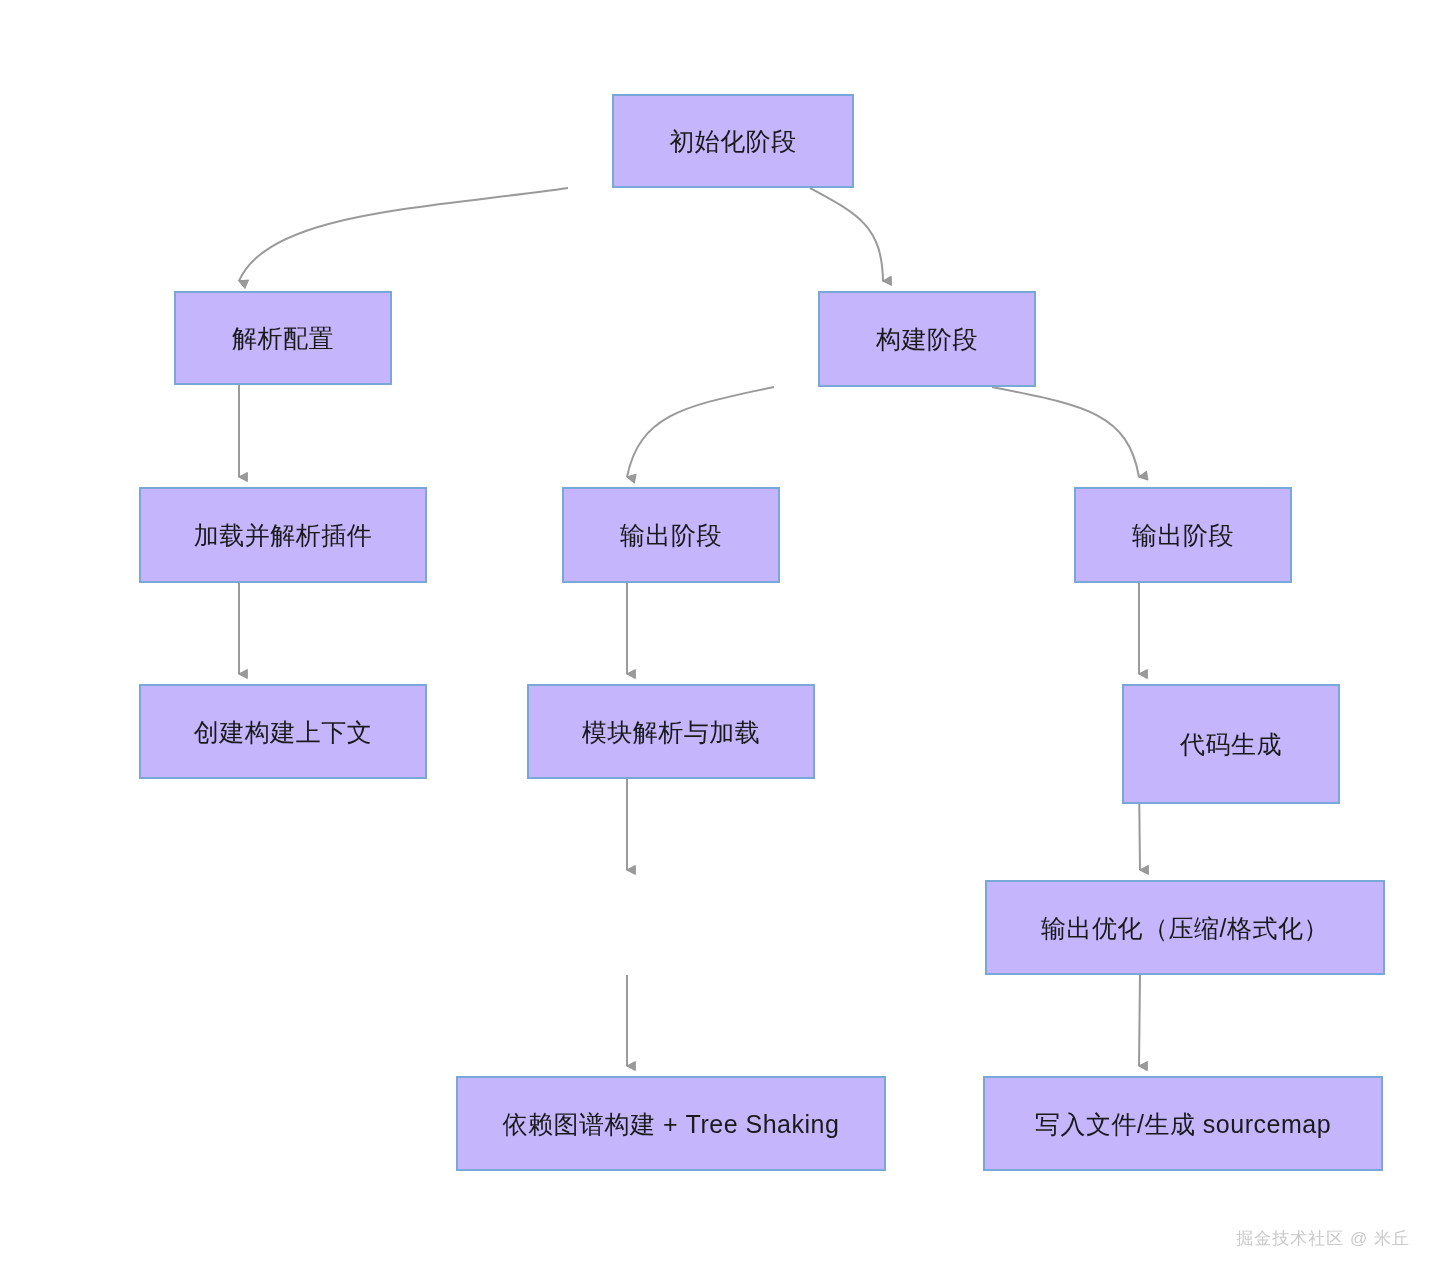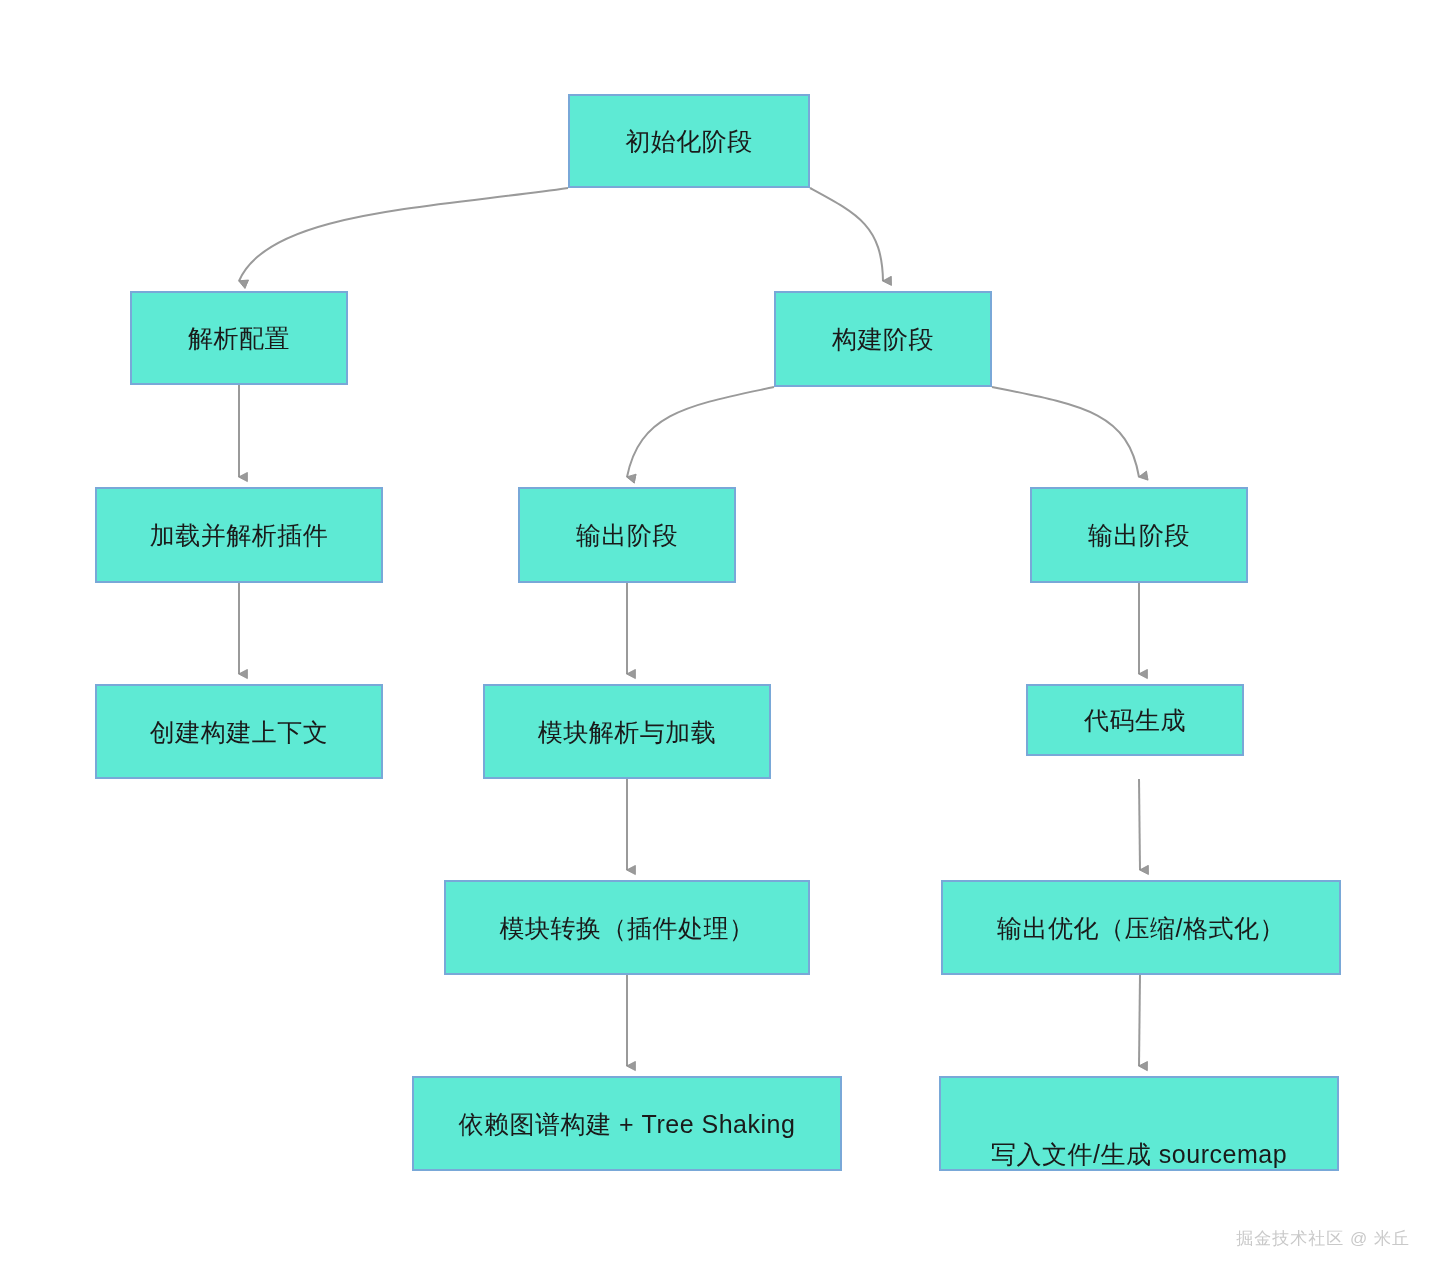--- a/index.html
+++ b/index.html
@@ -23,31 +23,32 @@
     position: absolute;
     left: 0;
     top: 0;
     width: 1436px;
     height: 1268px;
     pointer-events: none;
   }
   .node {
     position: absolute;
     box-sizing: border-box;
-    background: #5eead4;
+    background: #c4b5fd;
     border: 2px solid #79a8d8;
     display: flex;
     align-items: center;
     justify-content: center;
     text-align: center;
     color: #1a1a1a;
     font-size: 25px;
     line-height: 1.2;
     letter-spacing: 0.5px;
     white-space: nowrap;
+    margin-left: 44px;
   }
   .node-label {
     display: block;
   }
   #watermark {
     position: absolute;
     right: 26px;
     bottom: 18px;
     font-size: 17px;
     color: #c9c9c9;
@@ -121,35 +122,32 @@
   </div>
 
   <div class="node" style="left:95px; top:684px; width:288px; height:95px;">
     <span class="node-label">创建构建上下文</span>
   </div>
 
   <div class="node" style="left:483px; top:684px; width:288px; height:95px;">
     <span class="node-label">模块解析与加载</span>
   </div>
 
-  <div class="node" style="left:1026px; top:684px; width:218px; height:72px;">
+  <div class="node" style="left:1078px; top:684px; width:218px; height:120px;">
     <span class="node-label">代码生成</span>
   </div>
 
-  <div class="node" style="left:444px; top:880px; width:366px; height:95px;">
-    <span class="node-label">模块转换（插件处理）</span>
-  </div>
 
   <div class="node" style="left:941px; top:880px; width:400px; height:95px;">
     <span class="node-label">输出优化（压缩/格式化）</span>
   </div>
 
   <div class="node" style="left:412px; top:1076px; width:430px; height:95px;">
     <span class="node-label">依赖图谱构建 + Tree Shaking</span>
   </div>
 
-  <div class="node" style="left:939px; top:1076px; width:400px; height:95px;align-items:flex-end;">
+  <div class="node" style="left:939px; top:1076px; width:400px; height:95px;">
     <span class="node-label">写入文件/生成 sourcemap</span>
   </div>
 
   <div id="watermark">掘金技术社区 @ 米丘</div>
 
 </div>
 
 </body></html>

